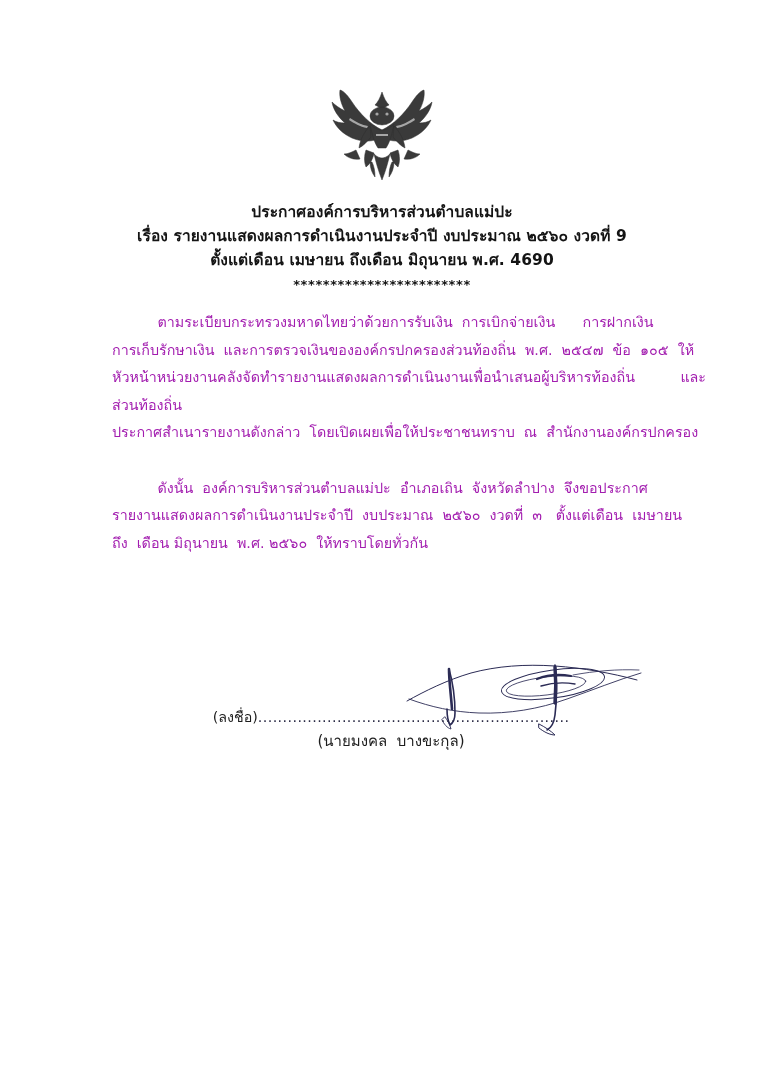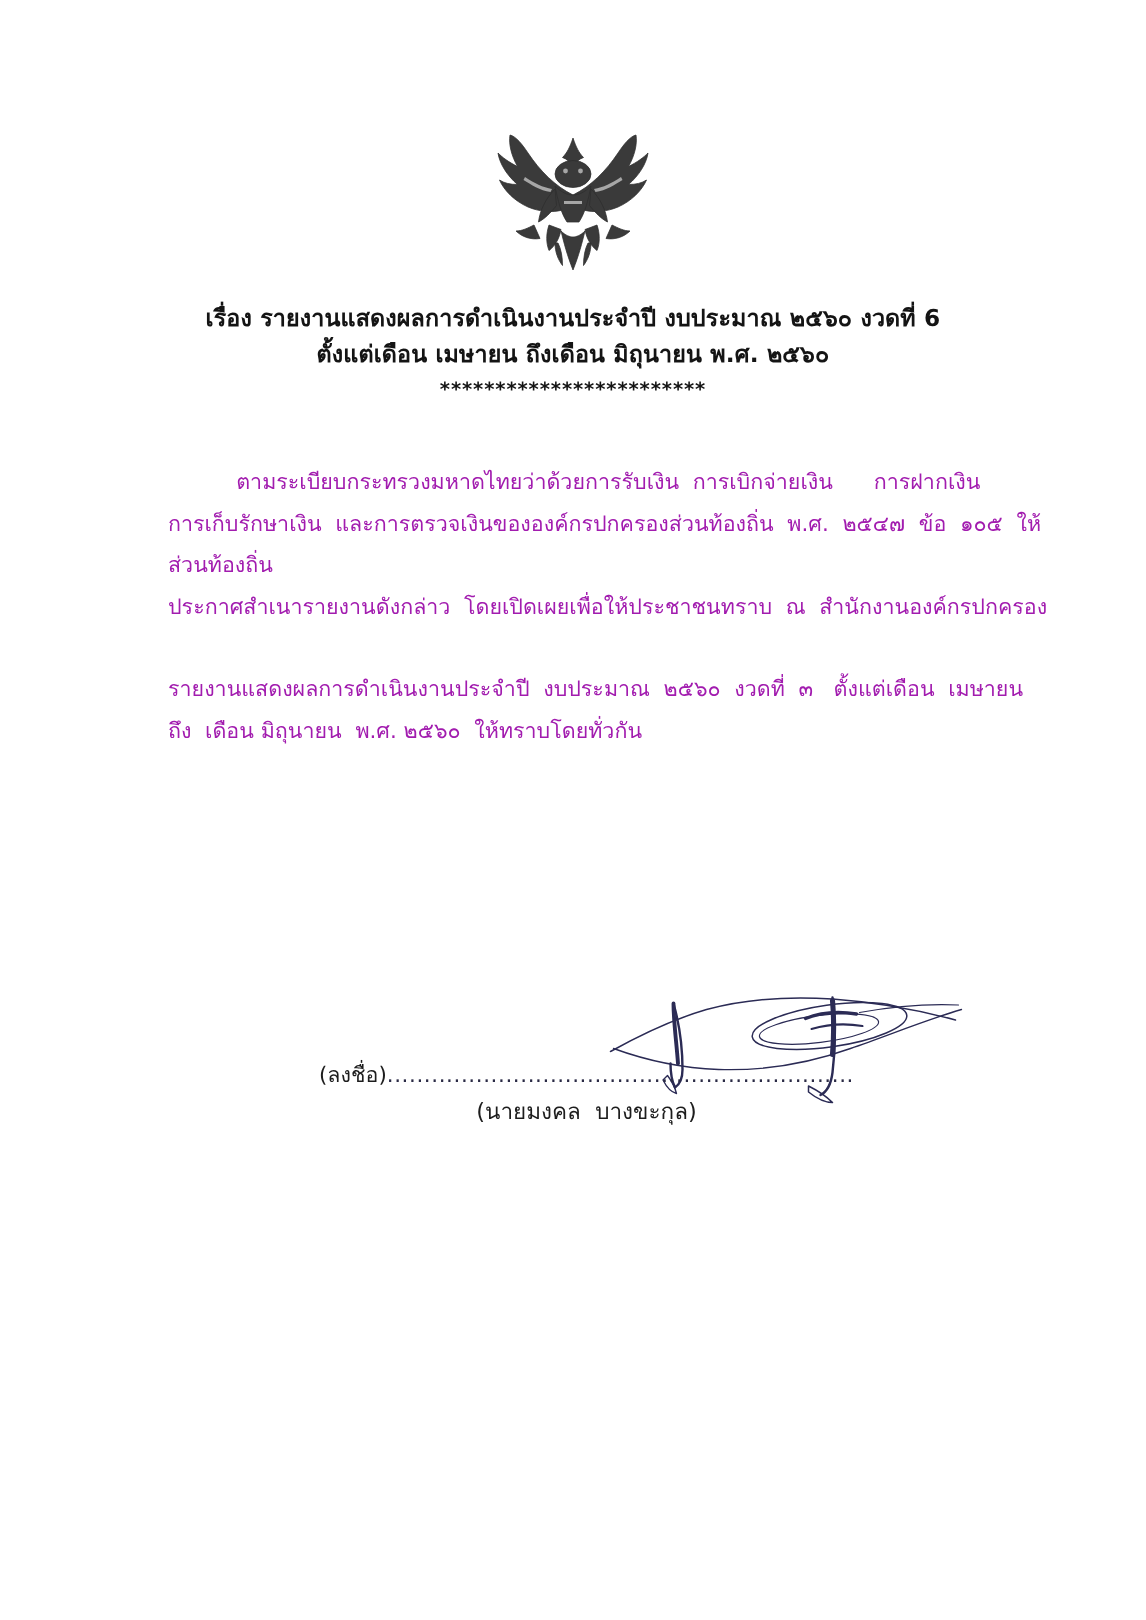--- a/index.html
+++ b/index.html
@@ -172,35 +172,38 @@
         <circle cx="51" cy="30" r="1.6"></circle>
         <circle cx="61" cy="30" r="1.6"></circle>
         <path d="M50 50 h12 v2 h-12 z"></path>
         <path d="M24 34 c6 4 12 7 18 8 l-1 2 c-7 -1 -13 -5 -18 -8 z"></path>
         <path d="M88 34 c-6 4 -12 7 -18 8 l1 2 c7 -1 13 -5 18 -8 z"></path>
       </g>
     </svg>
   </div>
 
   <div class="title-block">
-    <div class="title-line l2">เรื่อง  รายงานแสดงผลการดำเนินงานประจำปี  งบประมาณ  ๒๕๖๐  งวดที่  6</div>
-    <div class="title-line l2">ตั้งแต่เดือน  เมษายน  ถึงเดือน มิถุนายน  พ.ศ. ๒๕๖๐</div>
+    <div class="title-line">ประกาศองค์การบริหารส่วนตำบลแม่ปะ</div>
+    <div class="title-line l2">เรื่อง  รายงานแสดงผลการดำเนินงานประจำปี  งบประมาณ  ๒๕๖๐  งวดที่  9</div>
+    <div class="title-line l2">ตั้งแต่เดือน  เมษายน  ถึงเดือน มิถุนายน  พ.ศ. 4690</div>
     <div class="asterisks">************************</div>
   </div>
 
   <div class="body-block">
 
     <div class="para p1">
       <span class="line">          ตามระเบียบกระทรวงมหาดไทยว่าด้วยการรับเงิน  การเบิกจ่ายเงิน      การฝากเงิน</span>
       <span class="line">การเก็บรักษาเงิน  และการตรวจเงินขององค์กรปกครองส่วนท้องถิ่น  พ.ศ.  ๒๕๔๗  ข้อ  ๑๐๕  ให้</span>
+      <span class="line">หัวหน้าหน่วยงานคลังจัดทำรายงานแสดงผลการดำเนินงานเพื่อนำเสนอผู้บริหารท้องถิ่น          และ</span>
       <span class="line">ส่วนท้องถิ่น</span>
       <span class="line">ประกาศสำเนารายงานดังกล่าว  โดยเปิดเผยเพื่อให้ประชาชนทราบ  ณ  สำนักงานองค์กรปกครอง</span>
     </div>
 
     <div class="para p2">
+      <span class="line">          ดังนั้น  องค์การบริหารส่วนตำบลแม่ปะ  อำเภอเถิน  จังหวัดลำปาง  จึงขอประกาศ</span>
       <span class="line">รายงานแสดงผลการดำเนินงานประจำปี  งบประมาณ  ๒๕๖๐  งวดที่  ๓   ตั้งแต่เดือน  เมษายน</span>
       <span class="line">ถึง  เดือน มิถุนายน  พ.ศ. ๒๕๖๐  ให้ทราบโดยทั่วกัน</span>
     </div>
 
   </div>
 
   <div class="sign-block">
 
     <svg class="sign-scribble" viewBox="0 0 250 85" aria-hidden="true">
       <g fill="none" stroke="#2b2b55" stroke-linecap="round" stroke-linejoin="round">

